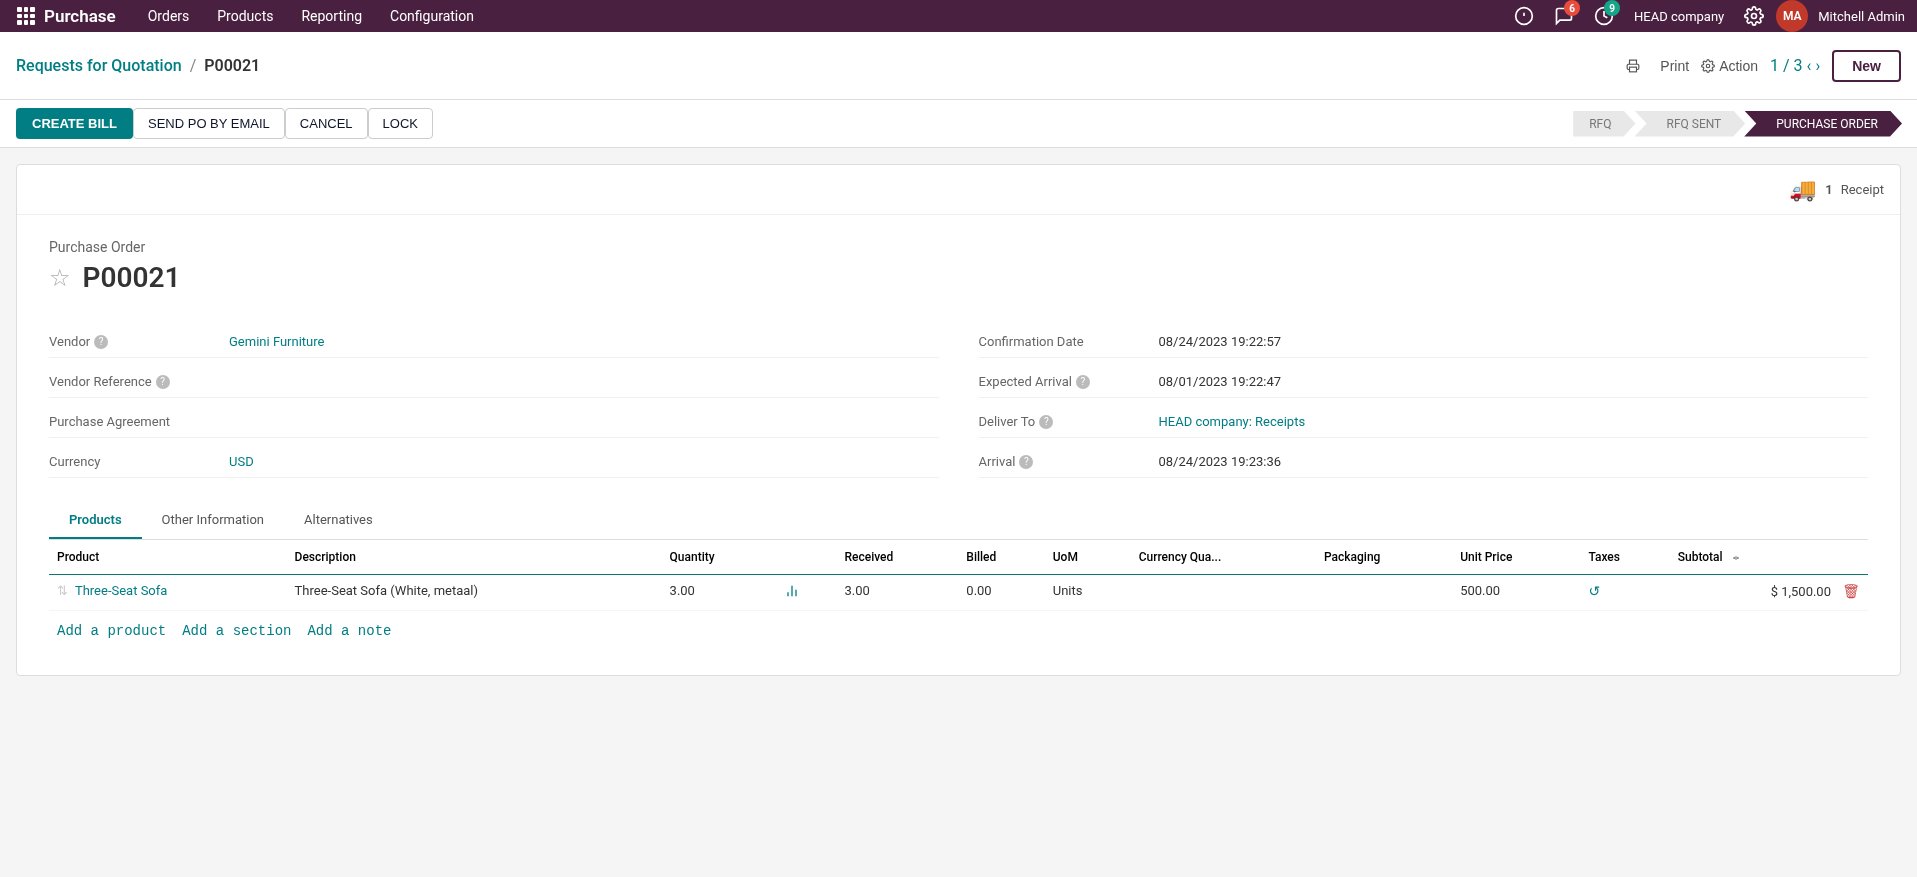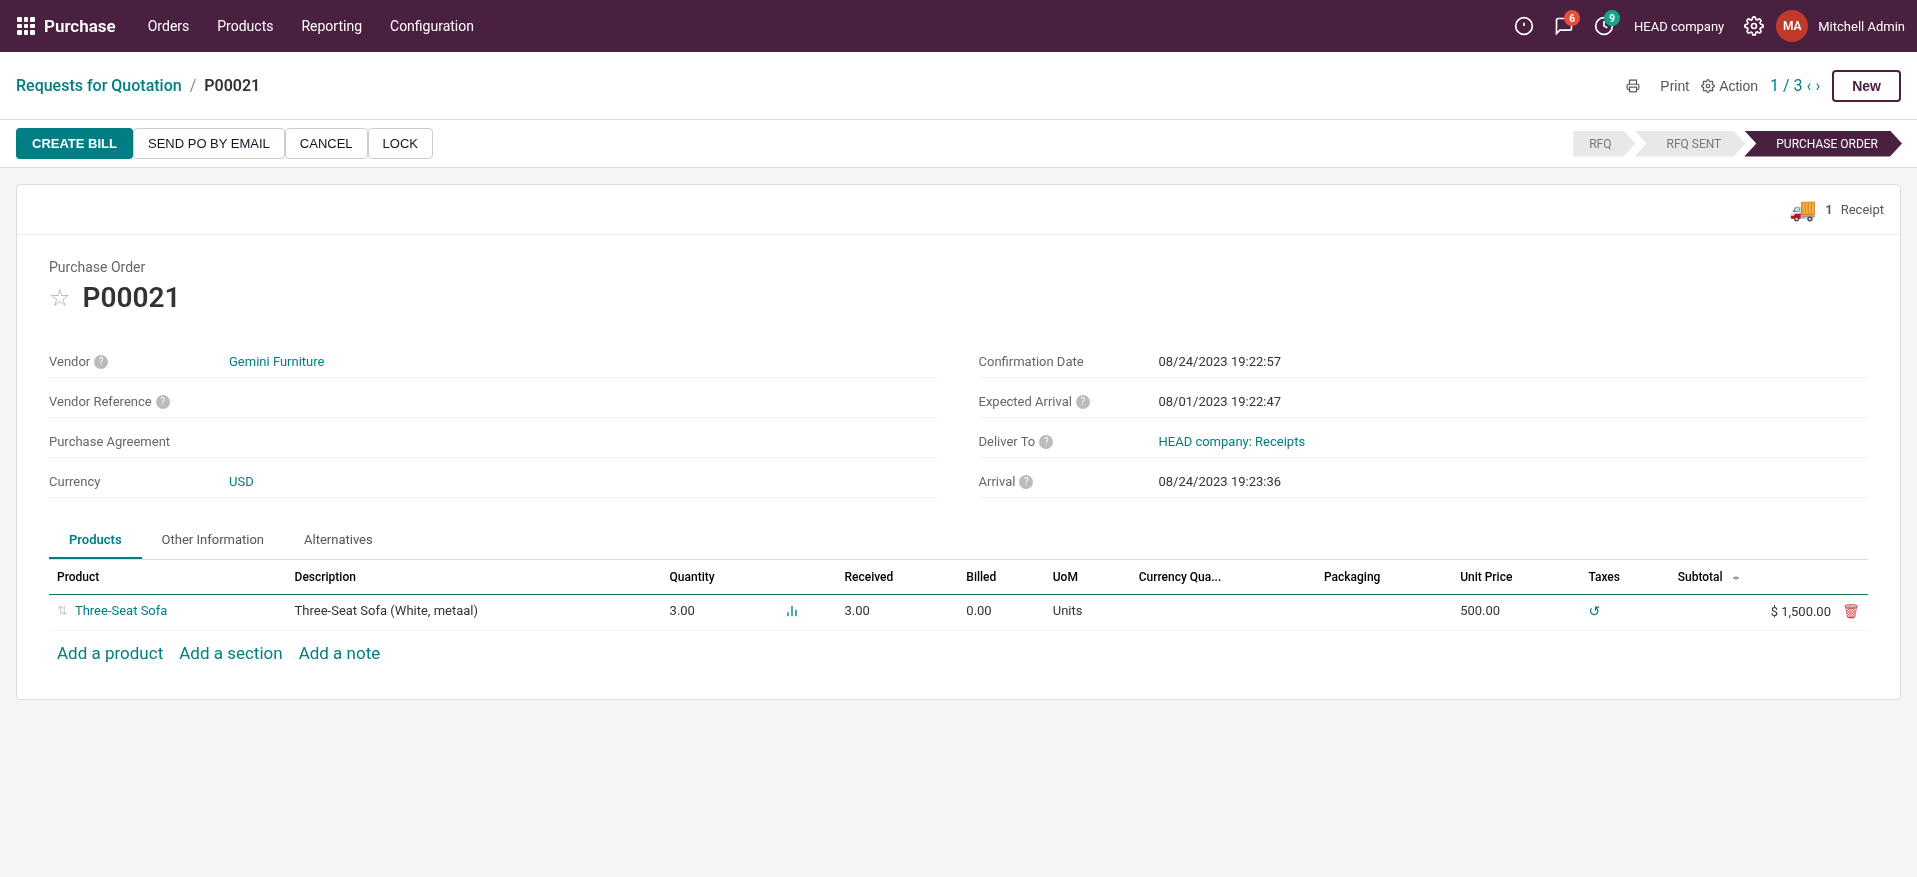--- a/index.html
+++ b/index.html
@@ -1,19 +1,19 @@
 <!DOCTYPE html>
 <html><head>
   <meta charset="utf-8">
   <style>
     * { box-sizing: border-box; margin: 0; padding: 0; }
     body { font-family: -apple-system, BlinkMacSystemFont, 'Segoe UI', Roboto, sans-serif; font-size: 14px; background: #f5f5f5; color: #333; }
 
     
-    .top-nav { background: #4a2040; color: #fff; display: flex; align-items: center; height: 52px; padding: 0 12px; gap: 4px; }
+    .top-nav { background: #4a2040; color: #fff; display: flex; align-items: center; height: 32px; padding: 0 12px; gap: 4px; }
     .top-nav .app-grid { width: 28px; height: 28px; display: flex; align-items: center; justify-content: center; cursor: pointer; }
     .top-nav .app-name { font-size: 17px; font-weight: 600; margin-right: 16px; }
     .top-nav .nav-item { padding: 8px 12px; cursor: pointer; font-size: 14px; border-radius: 4px; }
     .top-nav .spacer { flex: 1; }
     .top-nav .icon-btn { position: relative; width: 36px; height: 36px; display: flex; align-items: center; justify-content: center; cursor: pointer; }
     .badge { position: absolute; top: 2px; right: 2px; background: #e74c3c; color: #fff; border-radius: 50%; font-size: 10px; width: 16px; height: 16px; display: flex; align-items: center; justify-content: center; font-weight: 700; }
     .badge.teal { background: #17a589; }
     .top-nav .company-name { font-size: 13px; margin: 0 8px; }
     .top-nav .avatar { width: 32px; height: 32px; border-radius: 50%; background: #c0392b; display: flex; align-items: center; justify-content: center; font-size: 12px; font-weight: 600; color: #fff; margin-right: 6px; }
     .top-nav .user-name { font-size: 13px; }
@@ -71,21 +71,21 @@
     .tabs { border-bottom: 1px solid #ddd; display: flex; gap: 0; margin-bottom: 0; }
     .tab { padding: 10px 20px; cursor: pointer; font-size: 13px; color: #555; border-bottom: 2px solid transparent; }
     .tab.active { color: #017e84; border-bottom: 2px solid #017e84; font-weight: 600; }
 
     
     .products-table { width: 100%; border-collapse: collapse; margin-top: 0; }
     .products-table th { padding: 10px 8px; text-align: left; font-size: 12px; color: #000000; font-weight: 500; border-bottom: 1px solid #0f766e; white-space: nowrap; }
     .products-table td { padding: 8px 8px; font-size: 13px; border-bottom: 1px solid #f5f5f5; vertical-align: top; }
     .product-link { color: #017e84; cursor: pointer; }
     .add-actions { padding: 12px 8px; display: flex; gap: 16px; }
-    .add-link { color: #017e84; font-size: 17px; cursor: pointer; }
+    .add-link { color: #017e84; font-size: 14px; cursor: pointer; font-family: Liberation Mono, monospace; }
 
     .icon-drag { color: #ccc; margin-right: 4px; cursor: grab; }
     .icon-reset { color: #017e84; cursor: pointer; font-size: 14px; }
     .icon-delete { color: #cc4444; cursor: pointer; font-size: 14px; }
 
     
     .grid-icon { display: grid; grid-template-columns: 1fr 1fr 1fr; gap: 2px; width: 18px; height: 18px; }
     .grid-dot { background: #fff; border-radius: 1px; }
   </style>
 </head>

